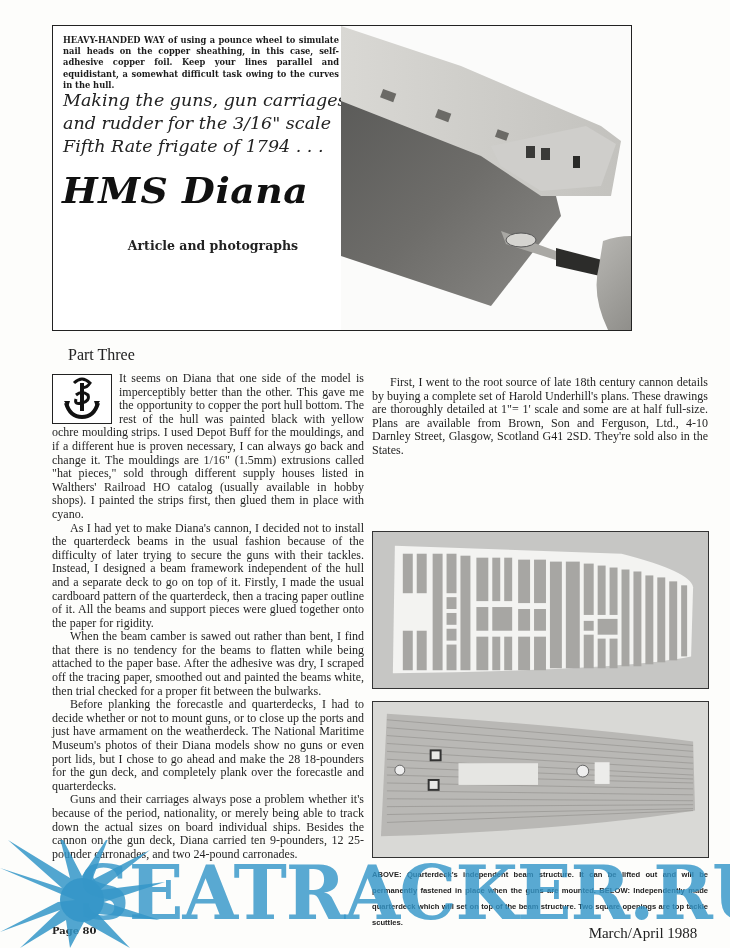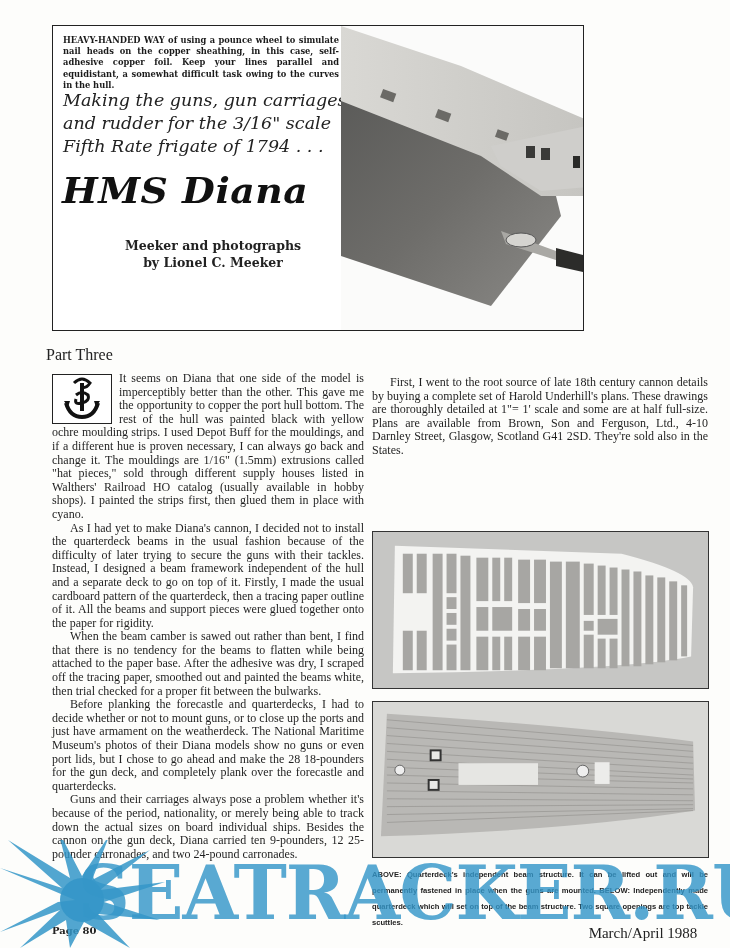--- a/index.html
+++ b/index.html
@@ -2,21 +2,21 @@
 <html><head>
 <meta charset="utf-8">
 <style>
   html, body { margin: 0; padding: 0; }
   body {
     width: 730px; height: 948px; position: relative; overflow: hidden;
     background: #fdfdfb; color: #1a1a1a;
     font-family: "DejaVu Serif", "Liberation Serif", serif;
   }
   .header-box {
-    position: absolute; left: 52px; top: 25px; width: 532px; height: 306px;
+    position: absolute; left: 52px; top: 25px; width: 580px; height: 306px;
     border: 1.5px solid #222; box-sizing: border-box; overflow: hidden; background: #fff;
   }
   .caption-top {
     position: absolute; left: 10px; top: 9px; width: 276px;
     font-family: "DejaVu Serif", serif; font-weight: bold; font-size: 8.3px; line-height: 11.2px;
     text-align: justify; color: #1a1a1a;
   }
   .subtitle {
     position: absolute; left: 10px; top: 63px; width: 290px;
     font-family: "DejaVu Serif", serif; font-style: italic; font-size: 17.5px; line-height: 23px; color: #222;
@@ -27,21 +27,21 @@
     font-size: 36px; letter-spacing: 0.5px; color: #111; transform: scaleX(1.05); transform-origin: left;
   }
   .byline {
     position: absolute; left: 10px; top: 211px; width: 300px; text-align: center;
     font-family: "DejaVu Serif", serif; font-weight: bold; font-size: 12.5px; line-height: 17px; color: #222;
   }
   .hero-photo {
     position: absolute; left: 288px; top: 0; width: 338px; height: 306px;
   }
   .part-title {
-    position: absolute; left: 46px; top: 346px;
+    position: absolute; left: 68px; top: 346px;
     font-family: "Liberation Serif", serif; font-size: 16px; color: #222;
   }
   .col-left {
     position: absolute; left: 52px; top: 372px; width: 312px;
     font-family: "Liberation Serif", serif; font-size: 12px; line-height: 13.6px;
     text-align: justify; color: #1f1f1f;
   }
   .col-right {
     position: absolute; left: 372px; top: 376px; width: 336px;
     font-family: "Liberation Serif", serif; font-size: 12px; line-height: 13.6px;
@@ -82,22 +82,21 @@
   }
 </style>
 </head>
 <body>
 
 <div class="header-box">
   <div class="caption-top"><span>HEAVY-HANDED WAY</span><span style="font-weight:bold"> of using a pounce wheel to simulate nail heads on the copper sheathing, in this case, self-adhesive copper foil. Keep your lines parallel and equidistant, a somewhat difficult task owing to the curves in the hull.</span></div>
   <div class="subtitle">Making the guns, gun carriages, and rudder for the 3/16" scale Fifth Rate frigate of 1794 . . .</div>
   <div class="title">HMS Diana</div>
   <div class="byline">
-    <div>Meeker and photographs</div>
-    <div>by Lionel C. Meeker</div>
+    <div>Article and photographs</div>
   </div>
   <svg class="hero-photo" viewBox="0 0 338 306" preserveAspectRatio="none">
     <defs>
       <linearGradient id="hullg" x1="0" y1="0" x2="1" y2="1">
         <stop offset="0" stop-color="#5a5a58"></stop>
         <stop offset="0.5" stop-color="#6e6d6a"></stop>
         <stop offset="1" stop-color="#8a8986"></stop>
       </linearGradient>
       <linearGradient id="deckg" x1="0" y1="0" x2="1" y2="0">
         <stop offset="0" stop-color="#d9d8d4"></stop>

